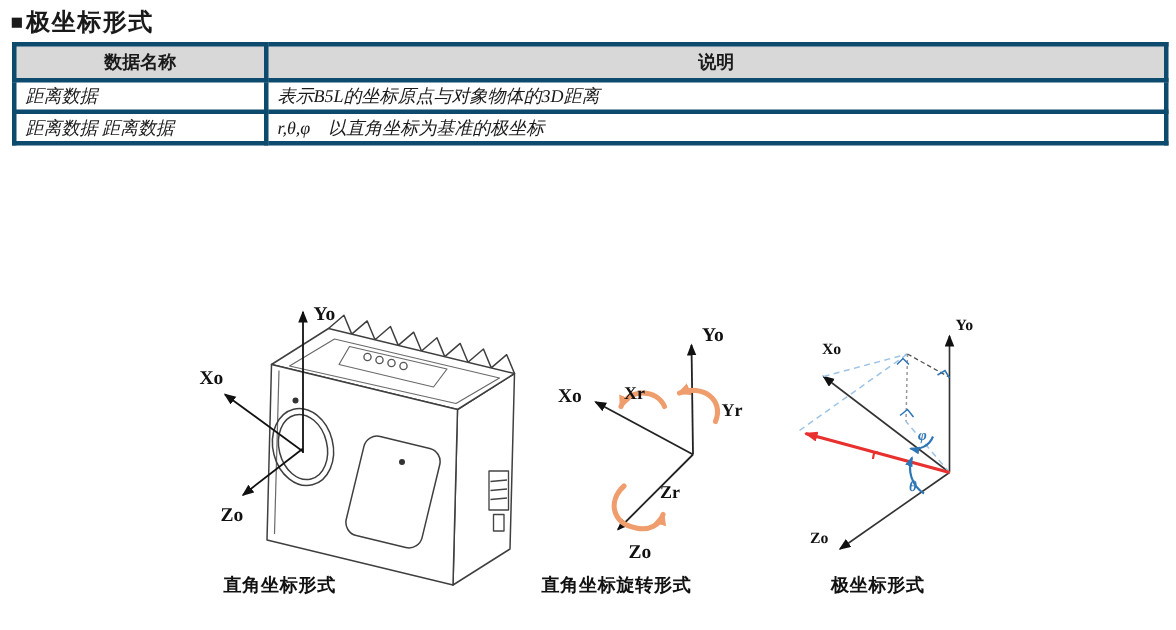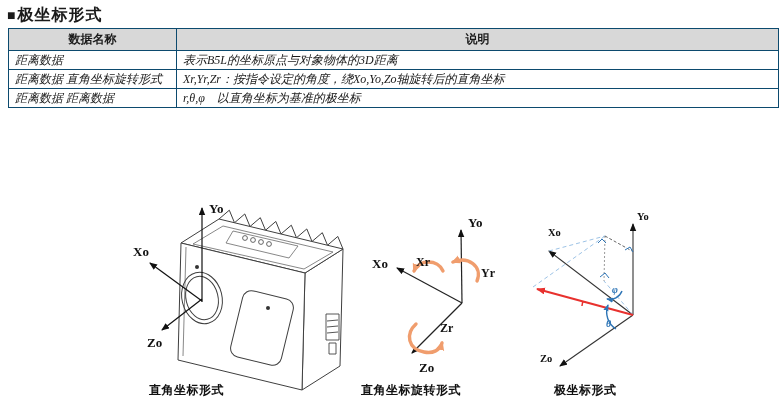--- a/index.html
+++ b/index.html
@@ -11,21 +11,21 @@
     position:absolute;left:7px;top:5px;font-size:16px;font-weight:bold;
     display:flex;align-items:center;gap:1px;letter-spacing:1px;
   }
   .title .sq{font-size:14px;}
   table.spec{
     position:absolute;left:8px;top:28px;width:771px;
     border-collapse:collapse;table-layout:fixed;font-size:12px;
   }
   table.spec col.c1{width:168px;}
   table.spec th,table.spec td{
-    border:1px solid #0c4a6e;padding:0 6px;vertical-align:middle;line-height:1.25;
+    border:3px solid #0c4a6e;padding:0 6px;vertical-align:middle;line-height:1.25;
   }
   table.spec th{
     background:#d8d8d8;font-weight:bold;text-align:center;height:21px;font-size:12px;
   }
   tr.r-std td{height:18px;font-style:italic;}
   tr.r-tall td{height:32px;}
   td.desc2line div{line-height:15px;}
   .notes{position:absolute;left:10px;top:156px;font-size:12px;line-height:14.5px;}
   svg text{font-family:"Liberation Serif","DejaVu Serif",serif;}
   .axis-label{font-size:13px;font-weight:bold;fill:#111;}
@@ -51,24 +51,20 @@
   <thead>
     <tr>
       <th>数据名称</th>
       <th>说明</th>
     </tr>
   </thead>
   <tbody>
     <tr class="r-std">
       <td>距离数据</td>
       <td>表示B5L的坐标原点与对象物体的3D距离</td>
-    </tr>
-    <tr class="r-std">
-      <td>距离数据 直角坐标旋转形式</td>
-      <td>Xr,Yr,Zr：按指令设定的角度，绕Xo,Yo,Zo轴旋转后的直角坐标</td>
     </tr>
     <tr class="r-std">
       <td>距离数据 距离数据</td>
       <td>r,θ,φ　以直角坐标为基准的极坐标</td>
     </tr>
   </tbody>
 </table>
 
 <div class="notes">
 </div>

